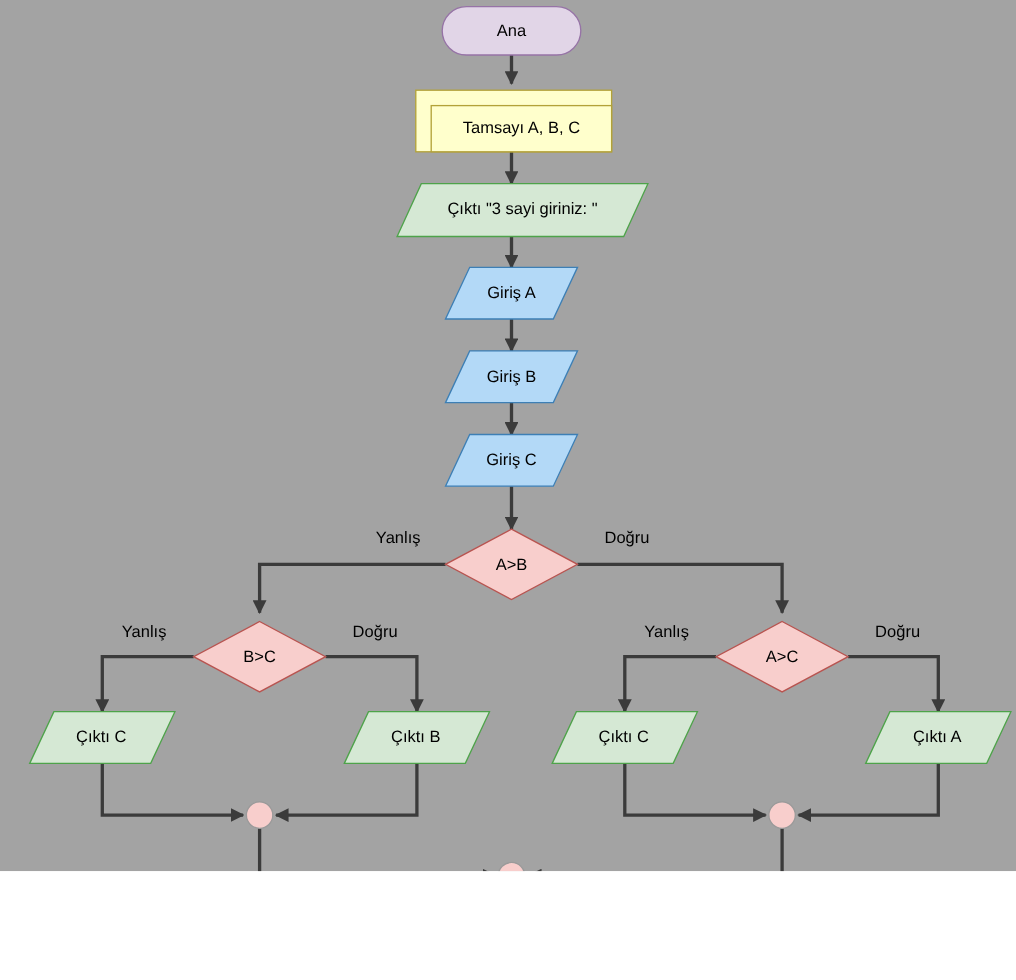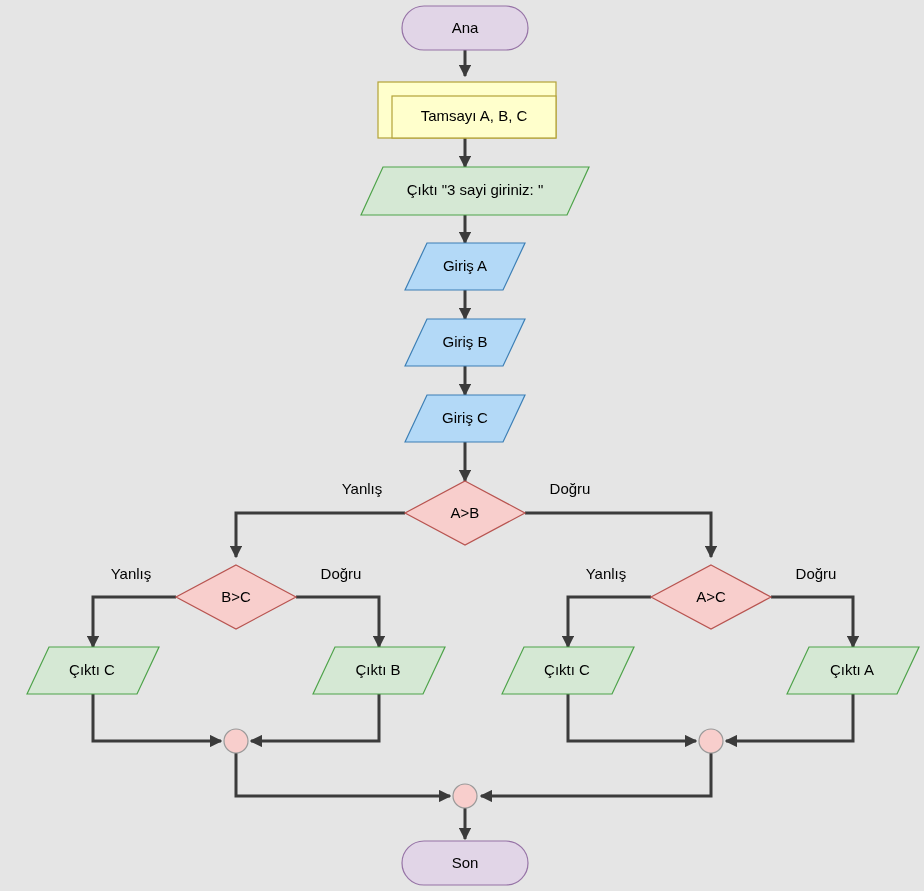--- a/index.html
+++ b/index.html
@@ -7,22 +7,22 @@
     margin: 0;
     padding: 0;
     background: #ffffff;
   }
   body {
     font-family: "Liberation Sans", sans-serif;
   }
   #canvas {
     position: relative;
     width: 924px;
-    height: 891px;
-    background: #e5e5e5;
+    height: 792px;
+    background: #a3a3a3;
     overflow: hidden;
   }
   #flow-svg {
     position: absolute;
     left: 0;
     top: 0;
     width: 924px;
     height: 891px;
   }
   .node-text {

